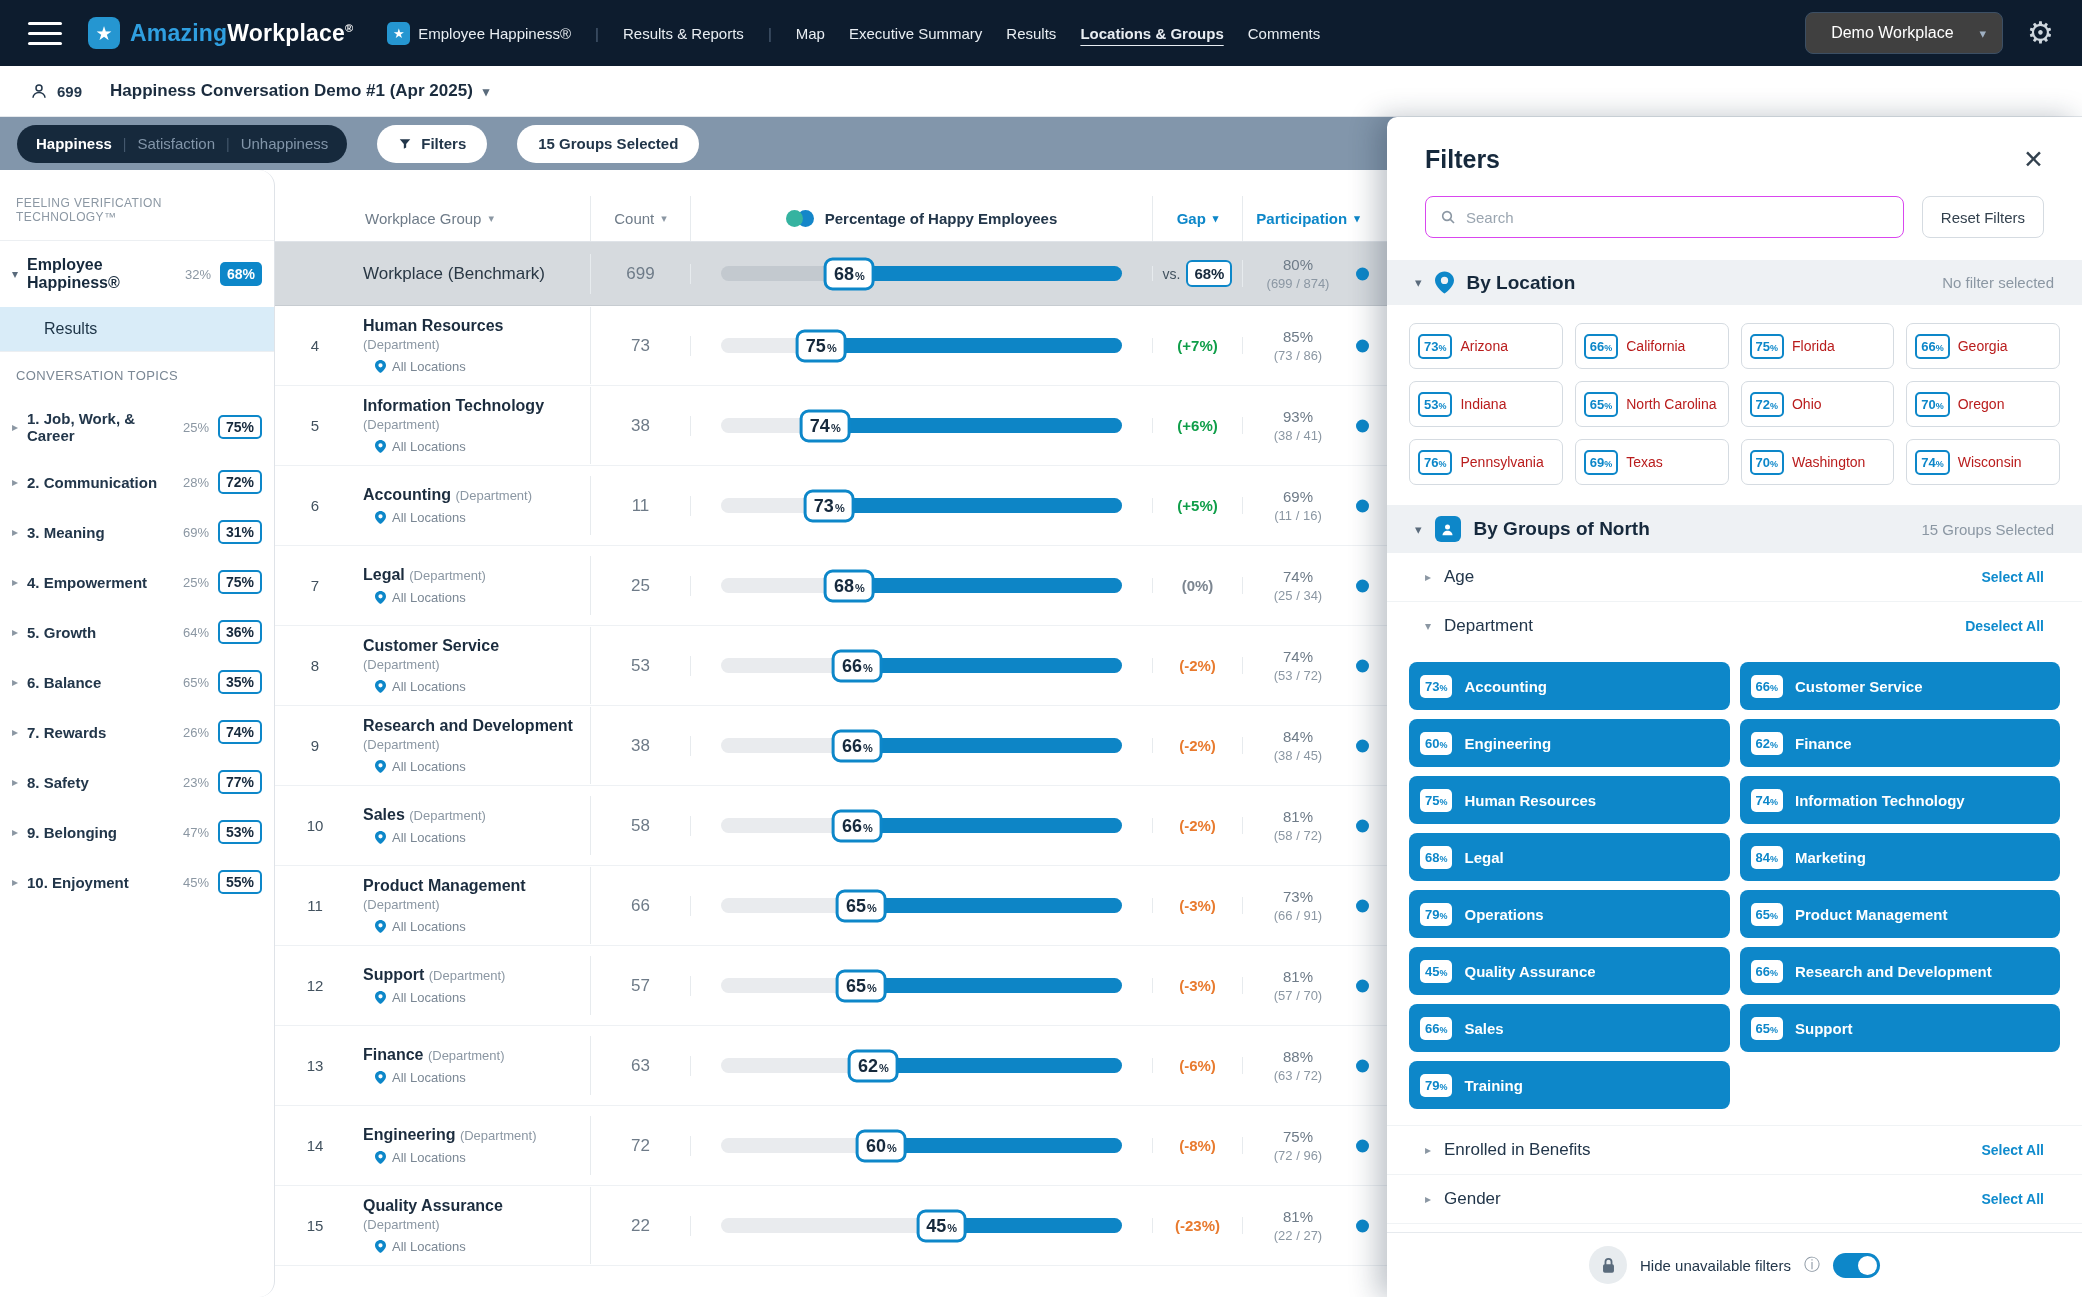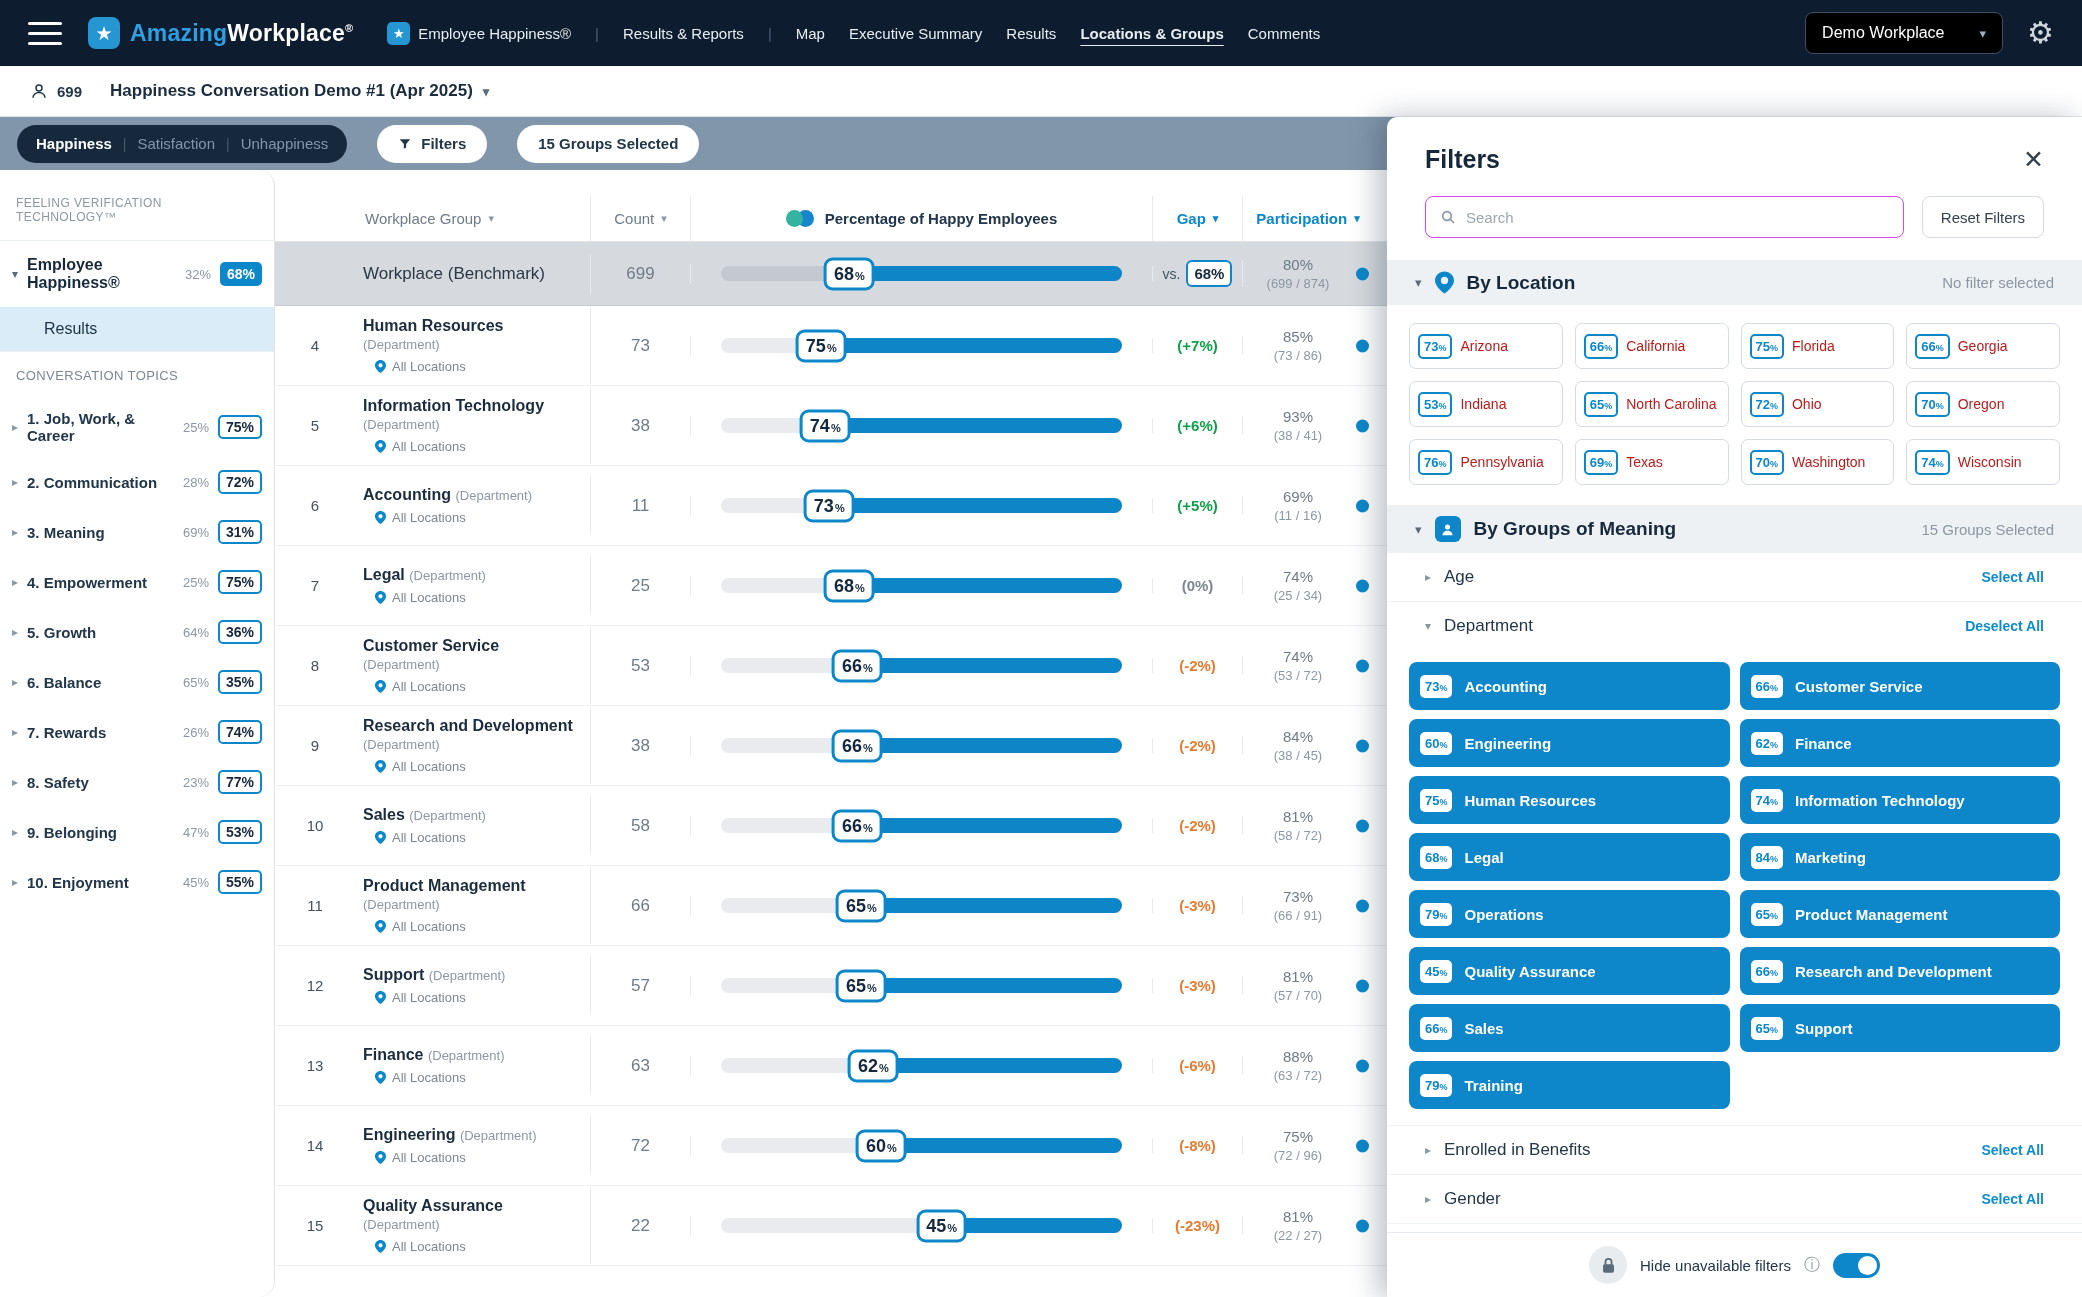--- a/index.html
+++ b/index.html
@@ -16,21 +16,21 @@
   .logo-text{font-size:23px;font-weight:bold;letter-spacing:.2px;}
   .lt-amazing{color:#2f9fe0;}
   .lt-work{color:#fff;}
   .lt-reg{font-size:11px;vertical-align:super;color:#fff;}
   .nav-items{display:flex;align-items:center;gap:24px;margin-left:34px;flex:1;}
   .nav-item{color:#e8edf2;font-size:15px;display:flex;align-items:center;gap:8px;cursor:pointer;white-space:nowrap;}
   .nav-item.active{font-weight:bold;text-decoration:underline;text-underline-offset:6px;}
   .nav-sep{color:#4d6076;font-size:15px;}
   .nav-star{width:23px;height:23px;background:#2596d1;border-radius:5px;font-size:13px;display:flex;align-items:center;justify-content:center;color:#fff;}
   .topnav-right{display:flex;align-items:center;}
-  .workspace-select{background:#000000;border:1px solid #3c4f64;color:#fff;font-size:16px;padding:11px 16px;border-radius:8px;display:flex;align-items:center;justify-content:space-between;min-width:198px;cursor:pointer;font-family:inherit;}
+  .workspace-select{background:#404040;border:1px solid #3c4f64;color:#fff;font-size:16px;padding:11px 16px;border-radius:8px;display:flex;align-items:center;justify-content:flex-end;min-width:198px;cursor:pointer;font-family:inherit;}
   .workspace-select .chev{color:#9fb0c2;font-size:13px;margin-left:26px;}
   .gear{font-size:30px;color:#cfd7de;margin-left:24px;cursor:pointer;line-height:1;}
 
   
   .subheader{height:51px;background:#fff;border-bottom:1px solid #e4e8ec;display:flex;align-items:center;padding:0 30px;gap:28px;}
   .count-chip{display:flex;align-items:center;gap:9px;font-size:15px;font-weight:bold;color:#23374b;cursor:pointer;}
   .conv-title{font-size:17px;font-weight:bold;color:#1b2c3e;display:flex;gap:10px;align-items:center;cursor:pointer;}
   .conv-title .chev{color:#5a6b7c;font-size:13px;}
 
   
@@ -767,21 +767,21 @@
       </div>
 
     <div class="fp-band">
       <span class="chev">▾</span>
       <span class="groups-icon">
         <svg width="15" height="15" viewBox="0 0 24 24" fill="#fff">
             <circle cx="12" cy="8" r="4"></circle>
             <path d="M4 21c0-4 3.6-7 8-7s8 3 8 7z"></path>
           </svg>
       </span>
-      <span class="bandtitle">By Groups of Meaning</span>
+      <span class="bandtitle">By Groups of North</span>
       <span class="bandright">15 Groups Selected</span>
     </div>
 
     <div class="fp-subrow">
       <span class="chev">▸</span>
       <span class="srlabel">Age</span>
       <span class="srlink">Select All</span>
     </div>
     <div class="fp-subrow" style="border-bottom:none;">
       <span class="chev">▾</span>

